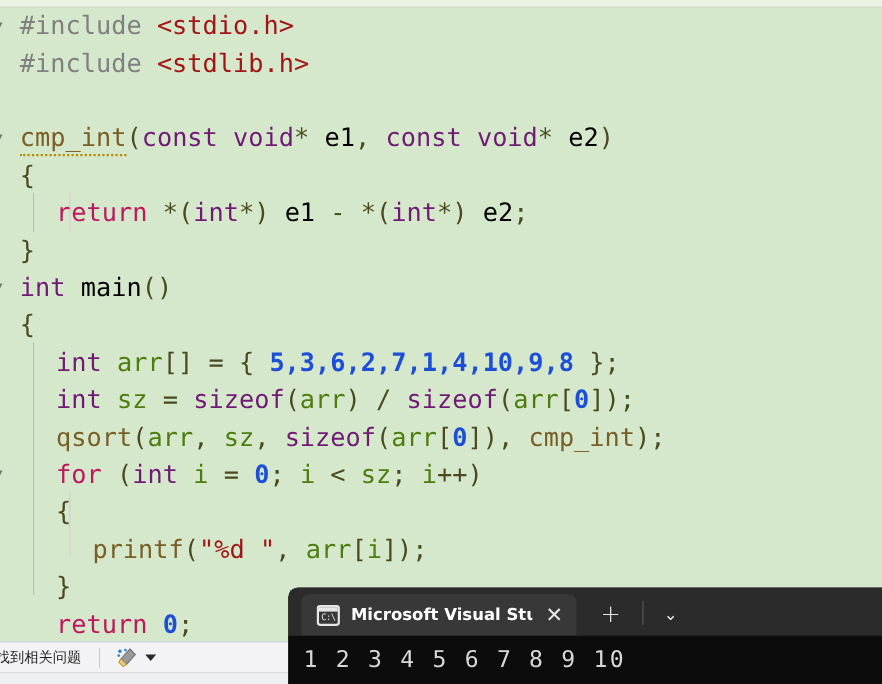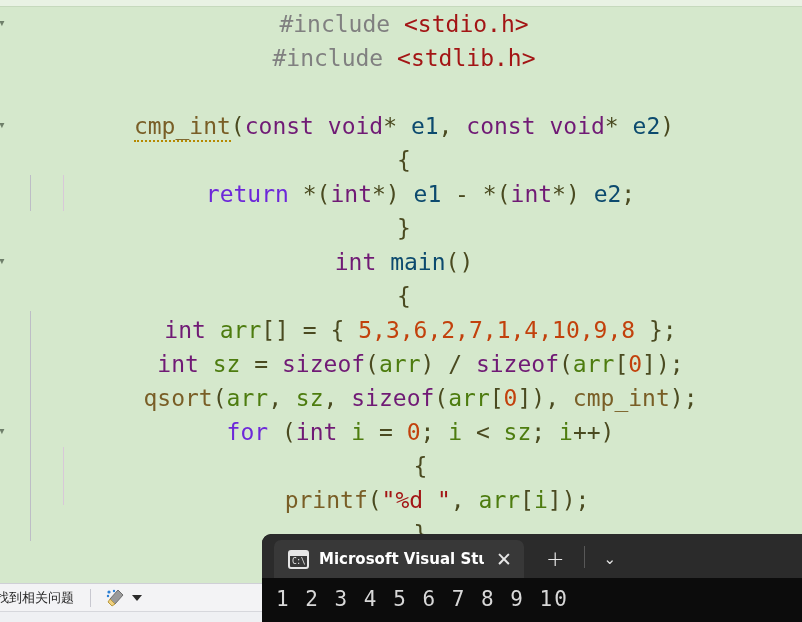--- a/index.html
+++ b/index.html
@@ -38,32 +38,32 @@
     color:#6f7f6a; font-size:13px; line-height:12px;
   }
   .indent-guide {
     position:absolute; left:30px; width:1px;
     background:#bdbdc6;
   }
   .indent-guide.g2 { left:63px; background:#d8c8d8; }
   .code-lines {
     position:absolute; left:0; top:0; width:802px;
   }
-  .line { position:relative; height:34px; padding-left:0px;text-align:center; }
+  .line { position:relative; height:34px; padding-left:12px; }
 
   
   .t-pre   { color:#808080; }              
   .t-str   { color:#a31515; }              
   .t-kw    { color:#701a75; }              
-  .t-ctl   { color:#6d28d9; }              
+  .t-ctl   { color:#be185d; }              
   .t-fn    { color:#795e26; }              
-  .t-var   { color:#0c4a6e; }              
+  .t-var   { color:#000000; }              
   .t-varb  { color:#4d7c0f; }              
   .t-op    { color:#4a4a20; }              
-  .t-num   { color:#c2410c; }              
+  .t-num   { color:#1d4ed8;font-weight:bold; }              
   .t-plain { color:#1f1f1f; }
   .squiggle {
     border-bottom:2px dotted #b58900;
     padding-bottom:1px;
   }
 
   
   .statusbar {
     position:absolute; left:0; top:583px; width:802px; height:28px;
     background:#f3f3f5;

